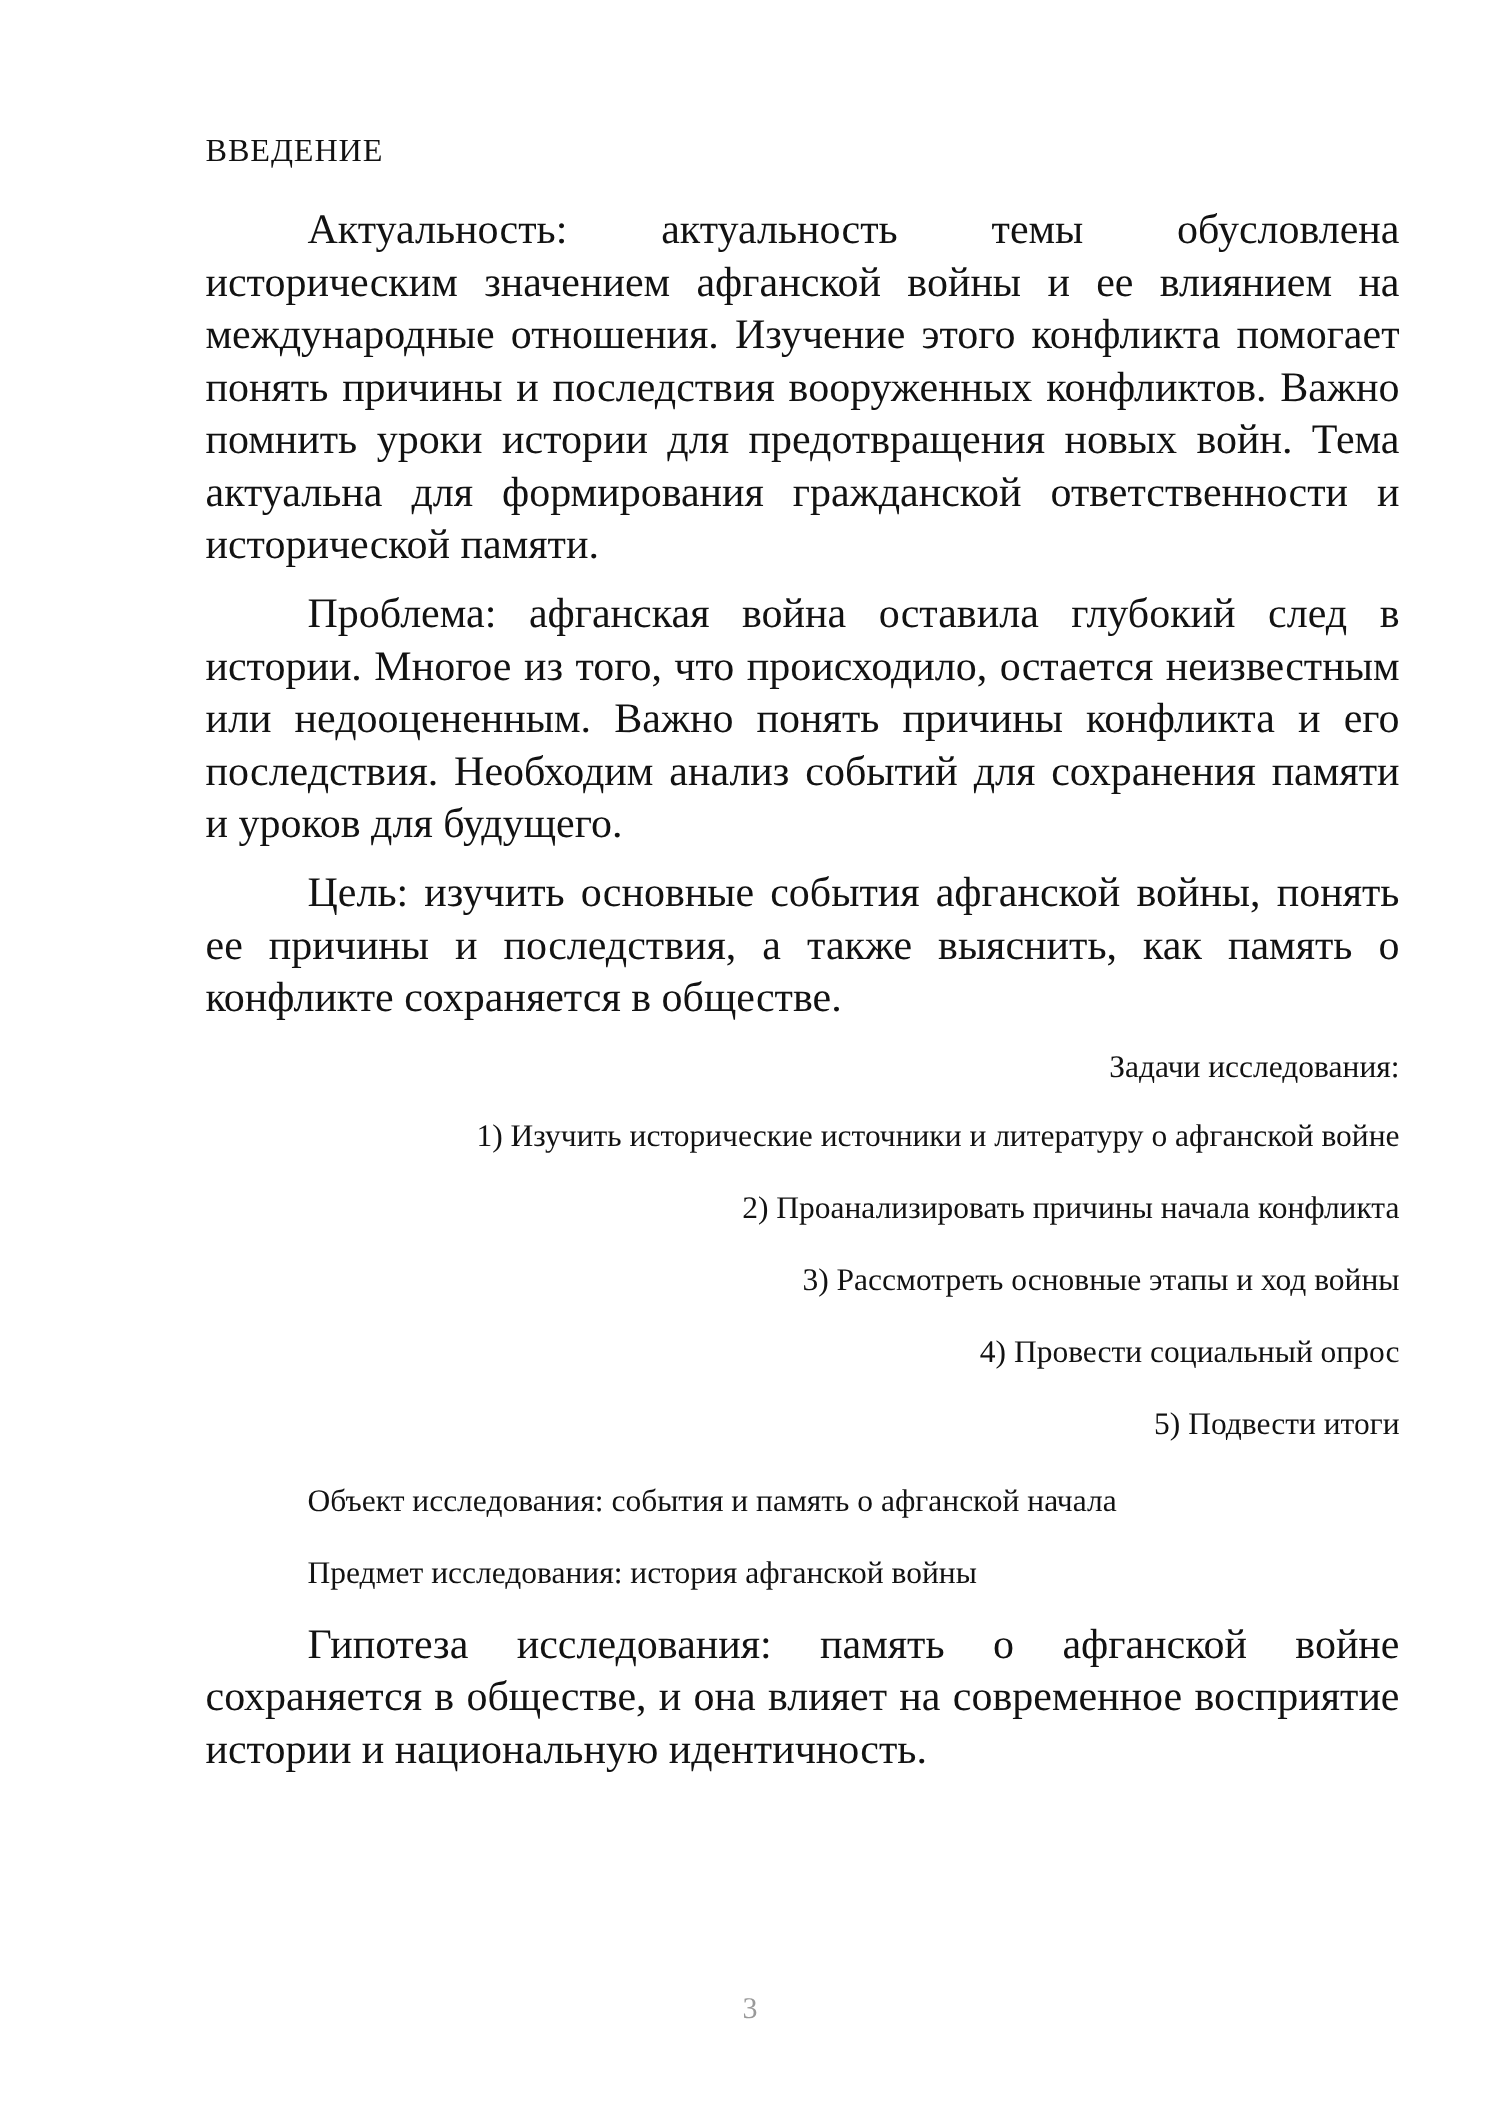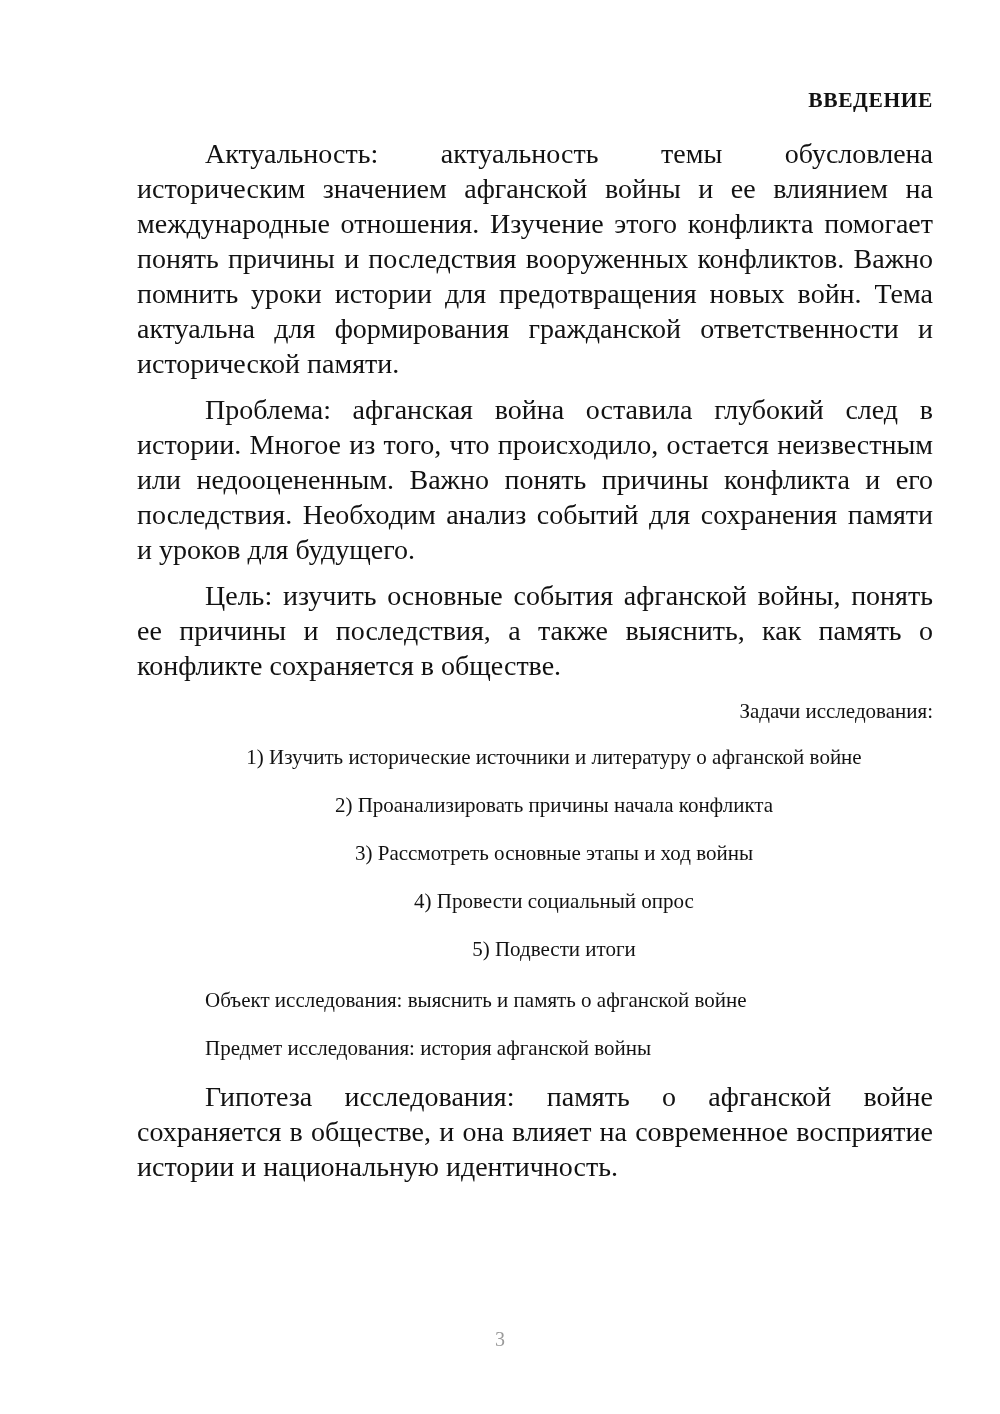--- a/index.html
+++ b/index.html
@@ -23,22 +23,22 @@
     box-sizing: border-box;
   }
   .content {
     position: absolute;
     left: 137px;
     top: 88px;
     width: 796px;
   }
   .doc-title {
     font-size: 21.5px;
-    font-weight: bold;
-    text-align: right;
+    font-weight: normal;
+    text-align: left;
     letter-spacing: 0.6px;
     line-height: 1.2;
     margin: 0 0 22px 0;
   }
   .para {
     font-size: 28px;
     line-height: 35px;
     text-align: justify;
     text-justify: inter-word;
     text-indent: 68px;
@@ -53,21 +53,21 @@
     margin: 0 0 11px 0;
   }
   .list {
     list-style: none;
     margin: 0;
     padding: 0;
   }
   .list-item {
     font-size: 21px;
     line-height: 35px;
-    text-align: center;
+    text-align: right;
     padding-left: 38px;
     margin: 0 0 13px 0;
   }
   .single-line {
     font-size: 21px;
     line-height: 35px;
     text-align: left;
     text-indent: 68px;
     margin: 0 0 13px 0;
   }
@@ -103,21 +103,21 @@
     <p class="block-label">Задачи исследования:</p>
 
     <ul class="list">
       <li class="list-item">1) Изучить исторические источники и литературу о афганской войне</li>
       <li class="list-item">2) Проанализировать причины начала конфликта</li>
       <li class="list-item">3) Рассмотреть основные этапы и ход войны</li>
       <li class="list-item">4) Провести социальный опрос</li>
       <li class="list-item gap-after-list">5) Подвести итоги</li>
     </ul>
 
-    <p class="single-line">Объект исследования: выяснить и память о афганской войне</p>
+    <p class="single-line">Объект исследования: события и память о афганской начала</p>
 
     <p class="single-line">Предмет исследования: история афганской войны</p>
 
     <p class="para">Гипотеза исследования: память о афганской войне сохраняется в обществе, и она влияет на современное восприятие истории и национальную идентичность.</p>
 
 
 
   </div>
 
   <div class="page-number">3</div>

